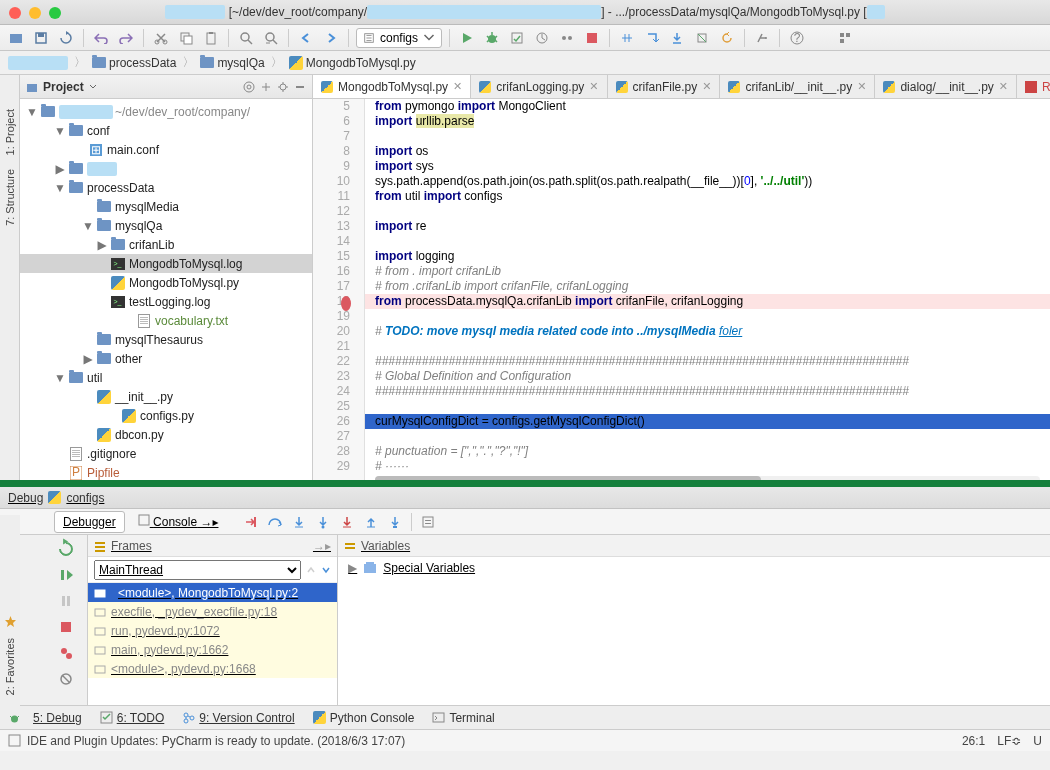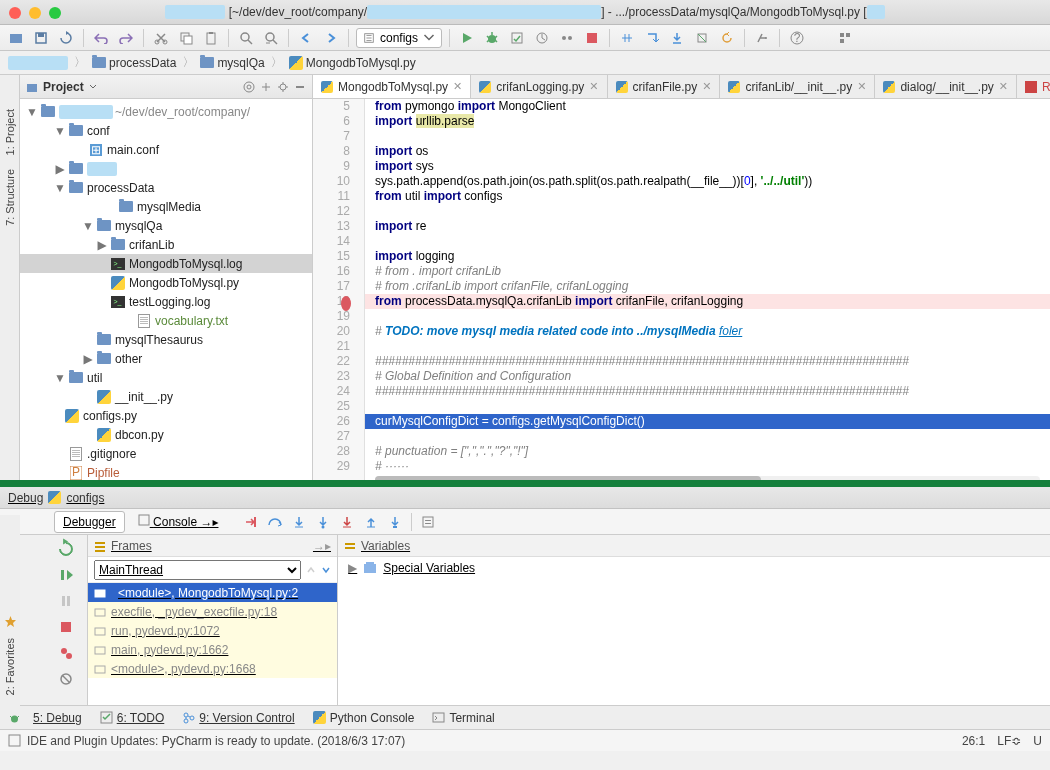--- a/index.html
+++ b/index.html
@@ -34,21 +34,21 @@
 .tab { display:flex; align-items:center; padding:0 8px; gap:5px; border-right:1px solid #ccc; font-size:12px; color:#333; background:#ededed; position:relative; }
 .tab.active { background:#fff; }
 .tab.active::after { content:''; position:absolute; bottom:-1px; left:0; right:0; height:2px; background:#fff; }
 .tab .close { color:#999; font-size:11px; }
 .code-area { flex:1; display:flex; overflow:hidden; font-family: Menlo, Consolas, monospace; font-size:12px; }
 .gutter { width:52px; background:#f7f7f7; border-right:1px solid #e0e0e0; text-align:right; color:#aaa; padding-right:14px; position:relative; }
 .gutter div { height:15px; line-height:15px; }
 .bp { position:absolute; width:10px; height:10px; background:#db5860; border-radius:50%; right:-1px; }
 .code { flex:1; overflow:auto; position:relative; }
 .code-line { height:15px; line-height:15px; white-space:pre; padding-left:10px; }
-.code-line.highlight { background:#2f65ca; color:#ffffff; }
+.code-line.highlight { background:#2f65ca; color:#000000; }
 .code-line.err { background:#fde3e3; }
 .kw { color:#000080; font-weight:bold; }
 .cm { color:#808080; font-style:italic; }
 .str { color:#008000; font-weight:bold; }
 .num { color:#0000ff; }
 .hl { background:#e8e8a8; }
 .debug-panel { border-top:7px solid #15803d; background:#f0f0f0;text-decoration:underline; }
 .dp-header { height:22px; background:linear-gradient(#e8e8e8,#dcdcdc); border-bottom:1px solid #c2c2c2; display:flex; align-items:center; padding:0 8px; font-size:12px; color:#333; gap:5px; }
 .dp-toolbar { height:26px; background:#f5f5f5; border-bottom:1px solid #ccc; display:flex; align-items:center; padding:0 6px; gap:4px;}
 .dp-toolbar .dtab { padding:3px 8px; font-size:12px; border:1px solid transparent;}
@@ -346,21 +346,21 @@
           </div>
           <span class="blur">xxxx</span>
         </div>
       <div class="tree-row" style="padding-left:34px">
           <div class="tw">▼</div>
           <div class="fi">
             <div class="ico-folder"></div>
           </div>
           <span>processData</span>
         </div>
-      <div class="tree-row" style="padding-left:84px">
+      <div class="tree-row" style="padding-left:62px">
           <div class="tw"></div>
           <div class="fi">
             <div class="ico-folder"></div>
           </div>
           <span>mysqlMedia</span>
         </div>
       <div class="tree-row" style="padding-left:62px">
           <div class="tw">▼</div>
           <div class="fi">
             <div class="ico-folder"></div>
@@ -418,21 +418,21 @@
             <div class="ico-folder"></div>
           </div>
           <span>util</span>
         </div>
       <div class="tree-row" style="padding-left:76px">
           <div class="fi">
             <div class="ico-py"></div>
           </div>
           <span>__init__.py</span>
         </div>
-      <div class="tree-row" style="padding-left:44px">
+      <div class="tree-row" style="padding-left:101px">
           <div class="fi">
             <div class="ico-py"></div>
           </div>
           <span>configs.py</span>
         </div>
       <div class="tree-row" style="padding-left:76px">
           <div class="fi">
             <div class="ico-py"></div>
           </div>
           <span>dbcon.py</span>

